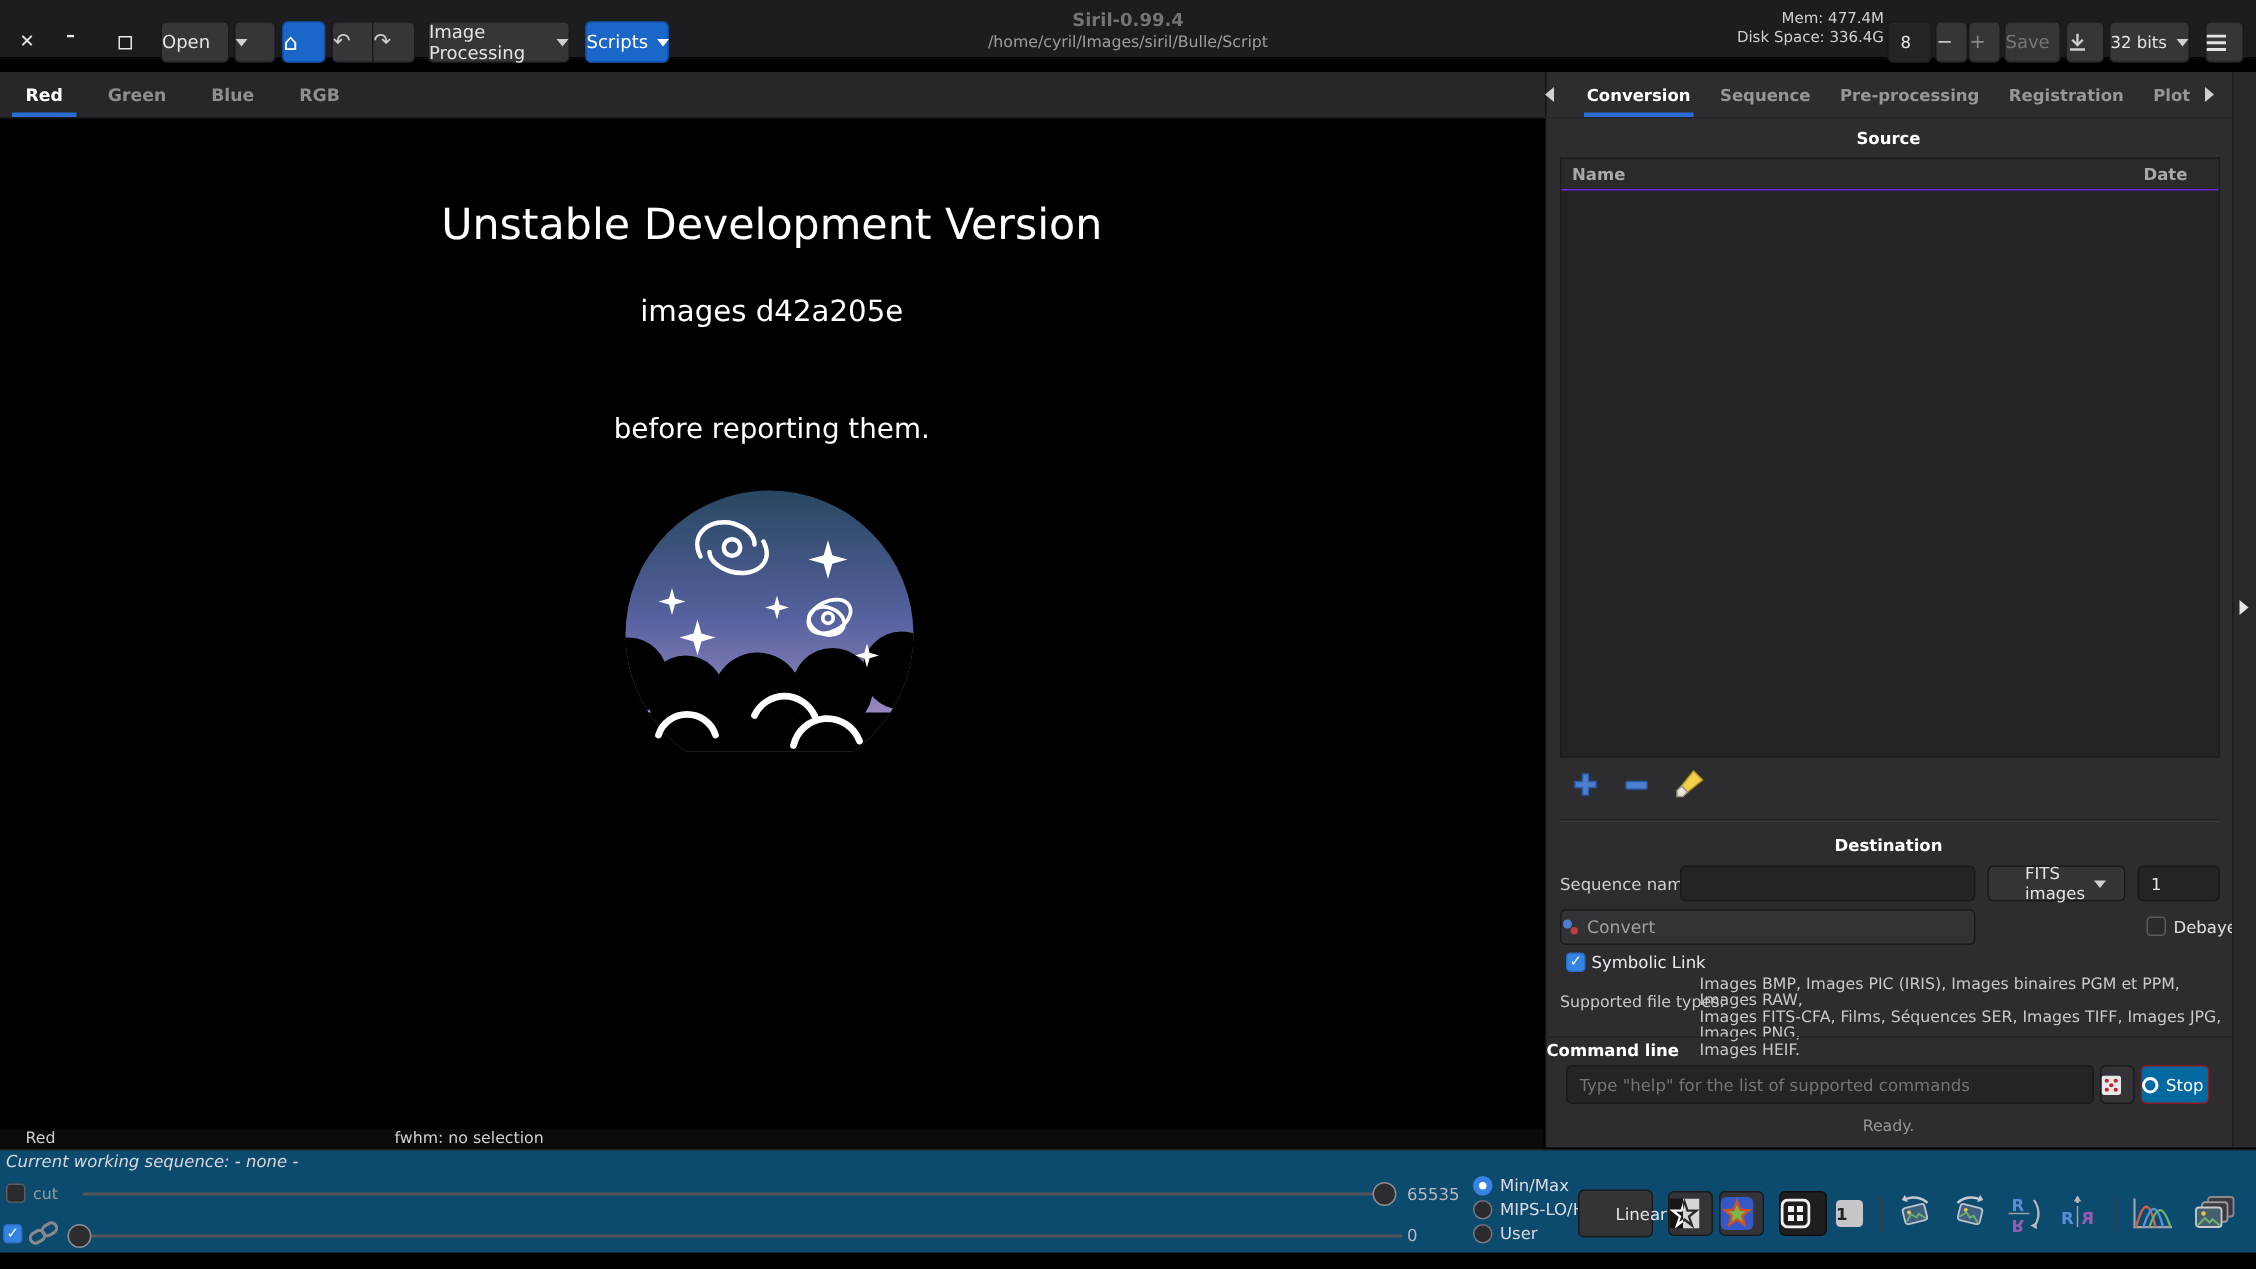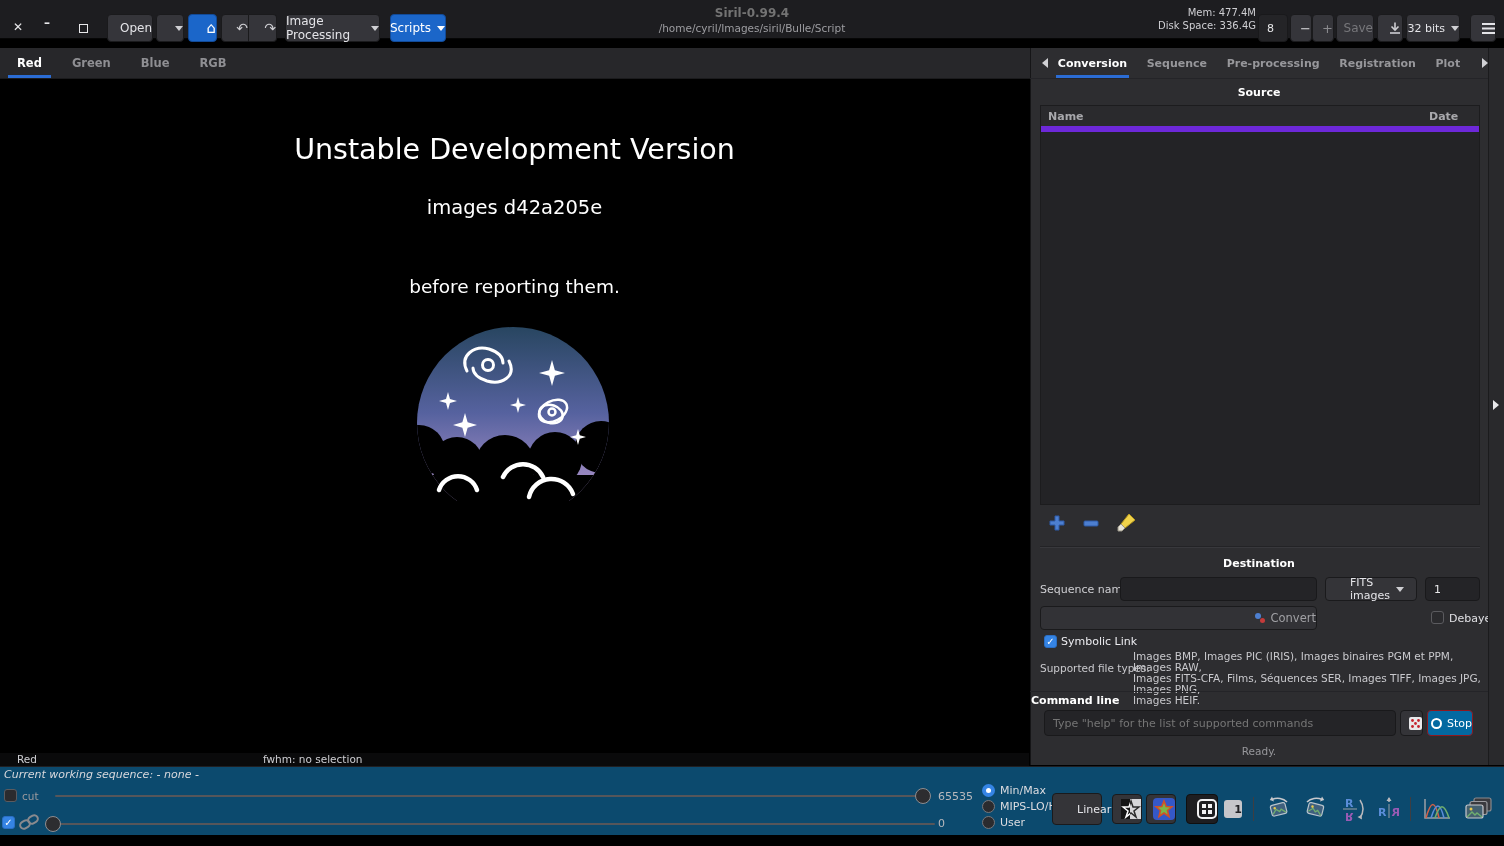--- a/index.html
+++ b/index.html
@@ -1,20 +1,20 @@
 <!DOCTYPE html>
 <html><head>
 <meta charset="utf-8">
 <style>
   html,body{margin:0;padding:0;background:#000;}
   #app{position:relative;width:1504px;height:846px;background:#000;overflow:hidden;
        font-family:"DejaVu Sans","Liberation Sans",sans-serif;color:#d6d6da;
        -webkit-font-smoothing:antialiased;}
   .abs{position:absolute;}
-  .flexc{display:flex;align-items:center;justify-content:flex-end;}
+  .flexc{display:flex;align-items:center;justify-content:flex-start;}
   
   .titlebar{left:0;top:10;width:1504px;height:38px;background:#1d1d20;border-bottom:1px solid #060606;}
   .tbtn{background:#35353a;border:1px solid #1a1a1c;border-radius:4px;height:28px;top:14px;
         color:#e4e4e8;font-size:12px;box-sizing:border-box;cursor:default;}
   .tbtn.blue{background:#1b66c9;border-color:#124a97;color:#fff;}
   .tbtn.disabled{color:#77777b;}
   .winctl{color:#e8e8ea;font-size:12px;top:20px;}
   .caret{width:0;height:0;border-left:4px solid transparent;border-right:4px solid transparent;
          border-top:5px solid #cfcfd3;display:inline-block;margin-left:6px;}
   .title-main{font-size:12px;font-weight:bold;color:#737373;text-align:center;}
@@ -35,21 +35,21 @@
   .rpanel{left:1030px;top:48px;width:458px;height:717px;background:#2d2d30;border-left:1px solid #151517;box-sizing:border-box;}
   .ptabs{left:1030px;top:48px;width:458px;height:30px;border-bottom:1px solid #242428;display:flex;align-items:stretch;}
   .ptab{font-size:11px;font-weight:bold;color:#97979b;display:flex;align-items:center;justify-content:center;
         flex:1 1 auto;position:relative;}
   .ptab.active{color:#fff;}
   .ptab.active::after{content:"";position:absolute;left:8px;right:8px;bottom:0;height:3px;background:#2b6cd4;}
   .tri-l{width:0;height:0;border-top:5px solid transparent;border-bottom:5px solid transparent;border-right:6px solid #d0d0d4;}
   .tri-r{width:0;height:0;border-top:5px solid transparent;border-bottom:5px solid transparent;border-left:6px solid #d0d0d4;}
   .sechead{font-size:11px;font-weight:bold;color:#fff;text-align:center;}
   .srctable{left:1040px;top:105px;width:440px;height:400px;background:#232326;border:1px solid #1c1c1e;box-sizing:border-box;}
-  .srchdr{height:20px;background:#2a2a2d;border-bottom:6px solid #6d28d9;display:flex;align-items:center;
+  .srchdr{height:20px;background:#2a2a2d;border-bottom:1px solid #6d28d9;display:flex;align-items:center;
           font-size:11px;font-weight:bold;color:#a8a8ac;}
   .field{background:#242427;border:1px solid #19191b;border-radius:4px;color:#e8e8ea;font-size:11px;
          box-sizing:border-box;padding:0 8px;font-family:inherit;outline:none;}
   .combo{background:#343438;border:1px solid #1a1a1c;border-radius:4px;color:#e4e4e8;font-size:11px;
          box-sizing:border-box;display:flex;align-items:center;justify-content:space-between;padding:0 24px;}
   .cb{width:13px;height:13px;border-radius:3px;box-sizing:border-box;}
   .cb.off{background:#2b2b2e;border:1px solid #5b5b5f;}
   .cb.on{background:#3584e4;border:1px solid #2a6ec4;color:#fff;font-size:10px;display:flex;align-items:center;justify-content:center;}
   .radio{width:13px;height:13px;border-radius:50%;box-sizing:border-box;}
   .radio.off{background:#2b2b2e;border:1px solid #77777b;}

